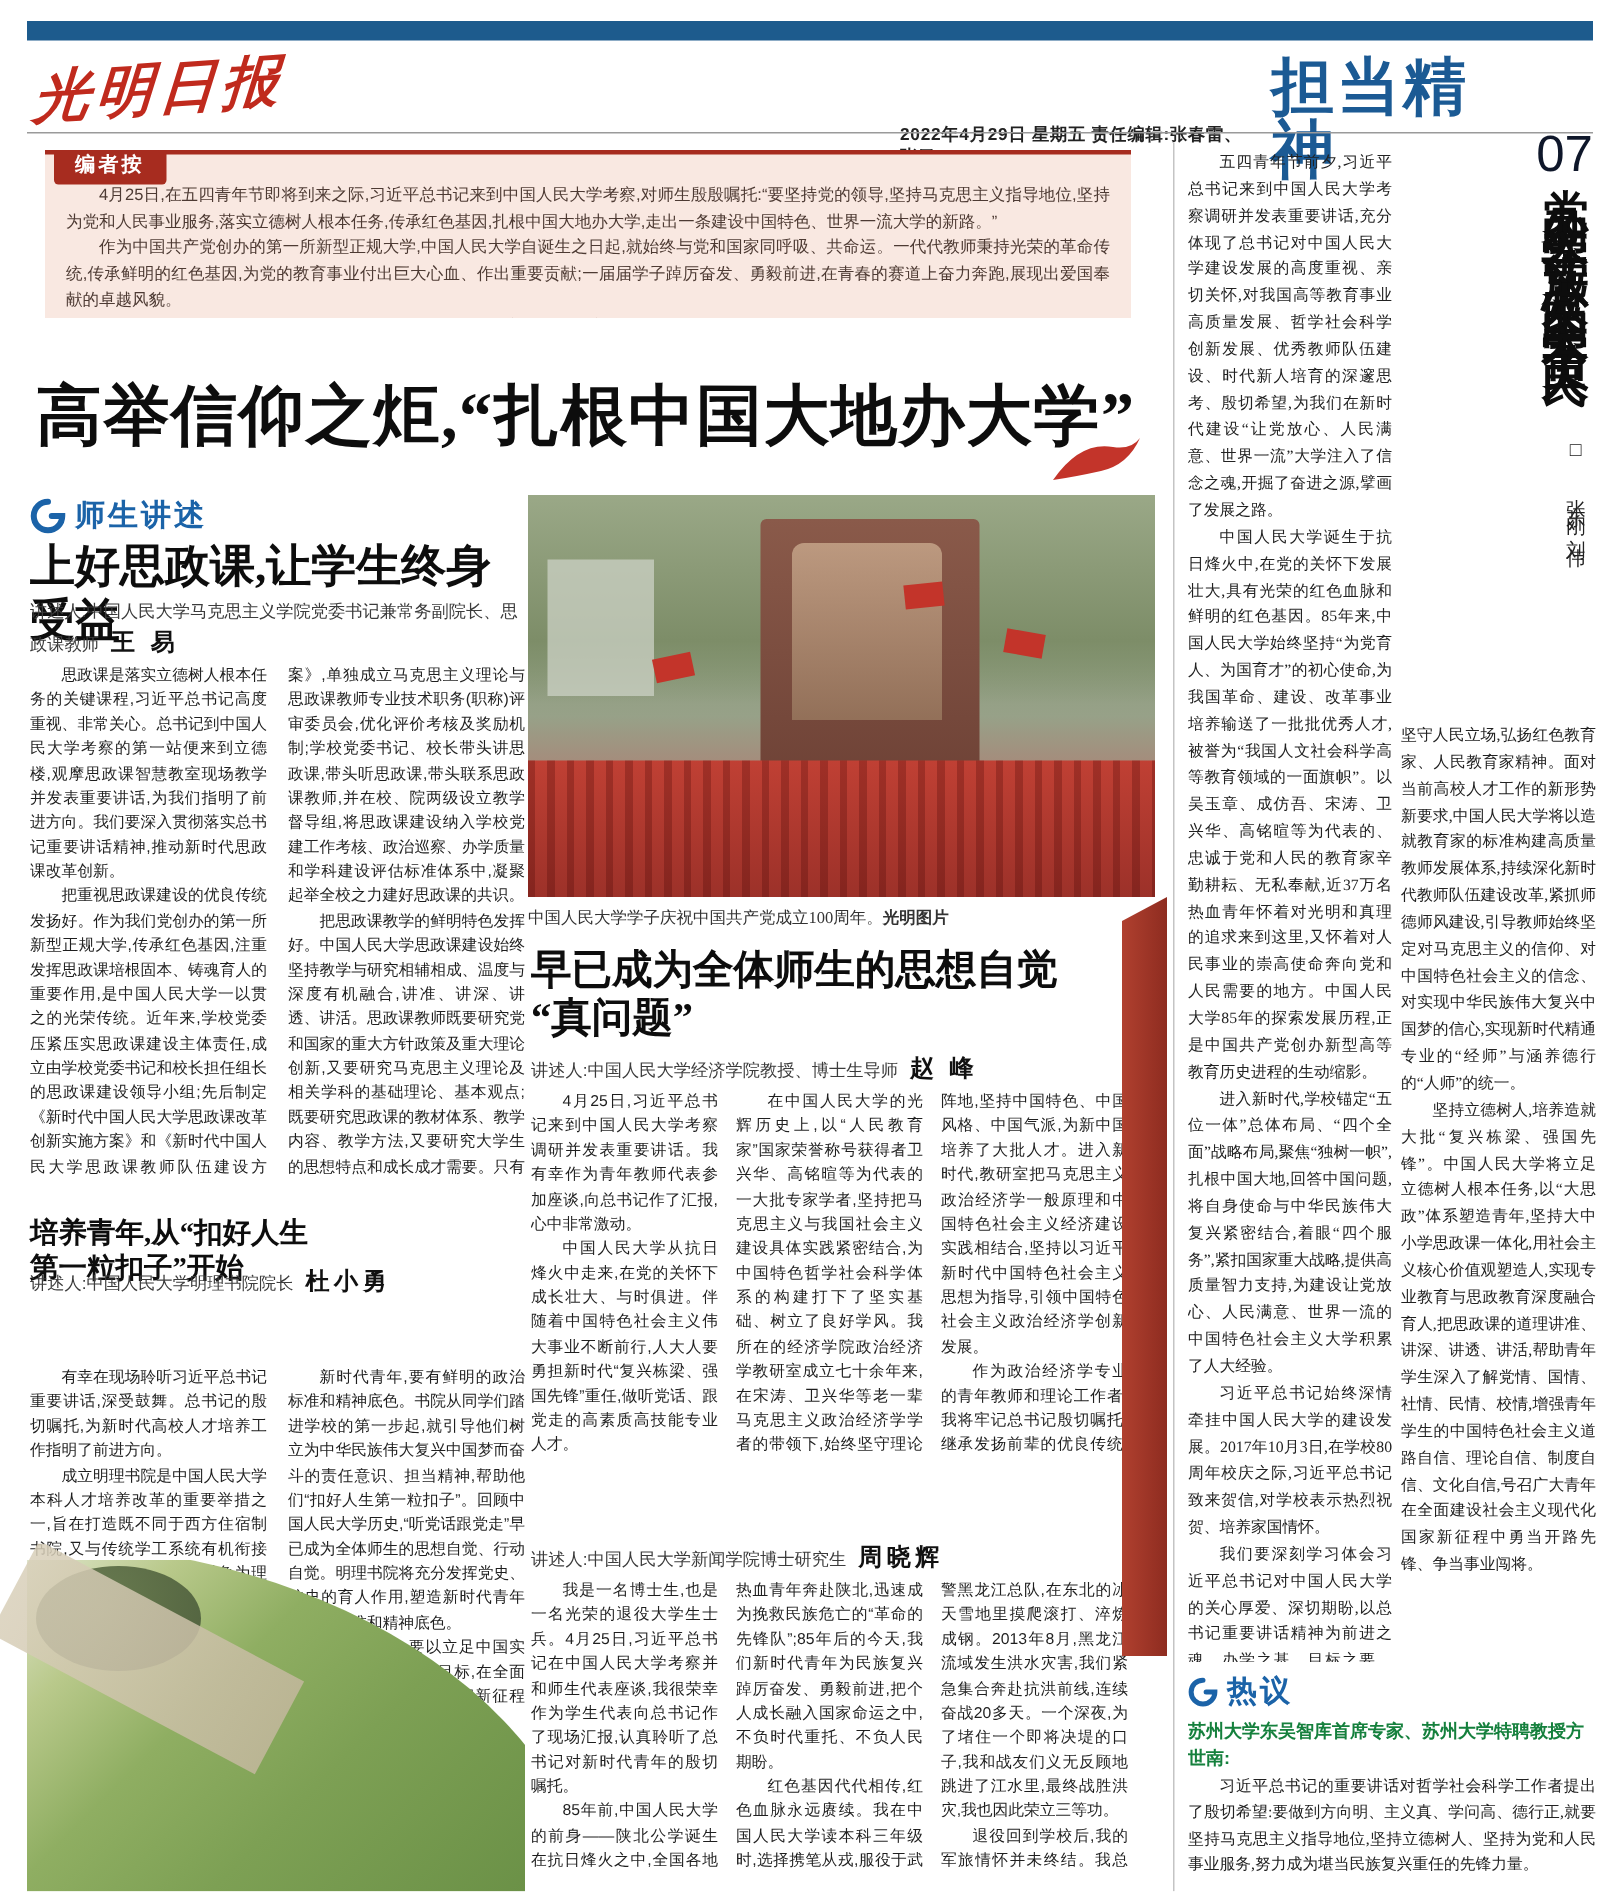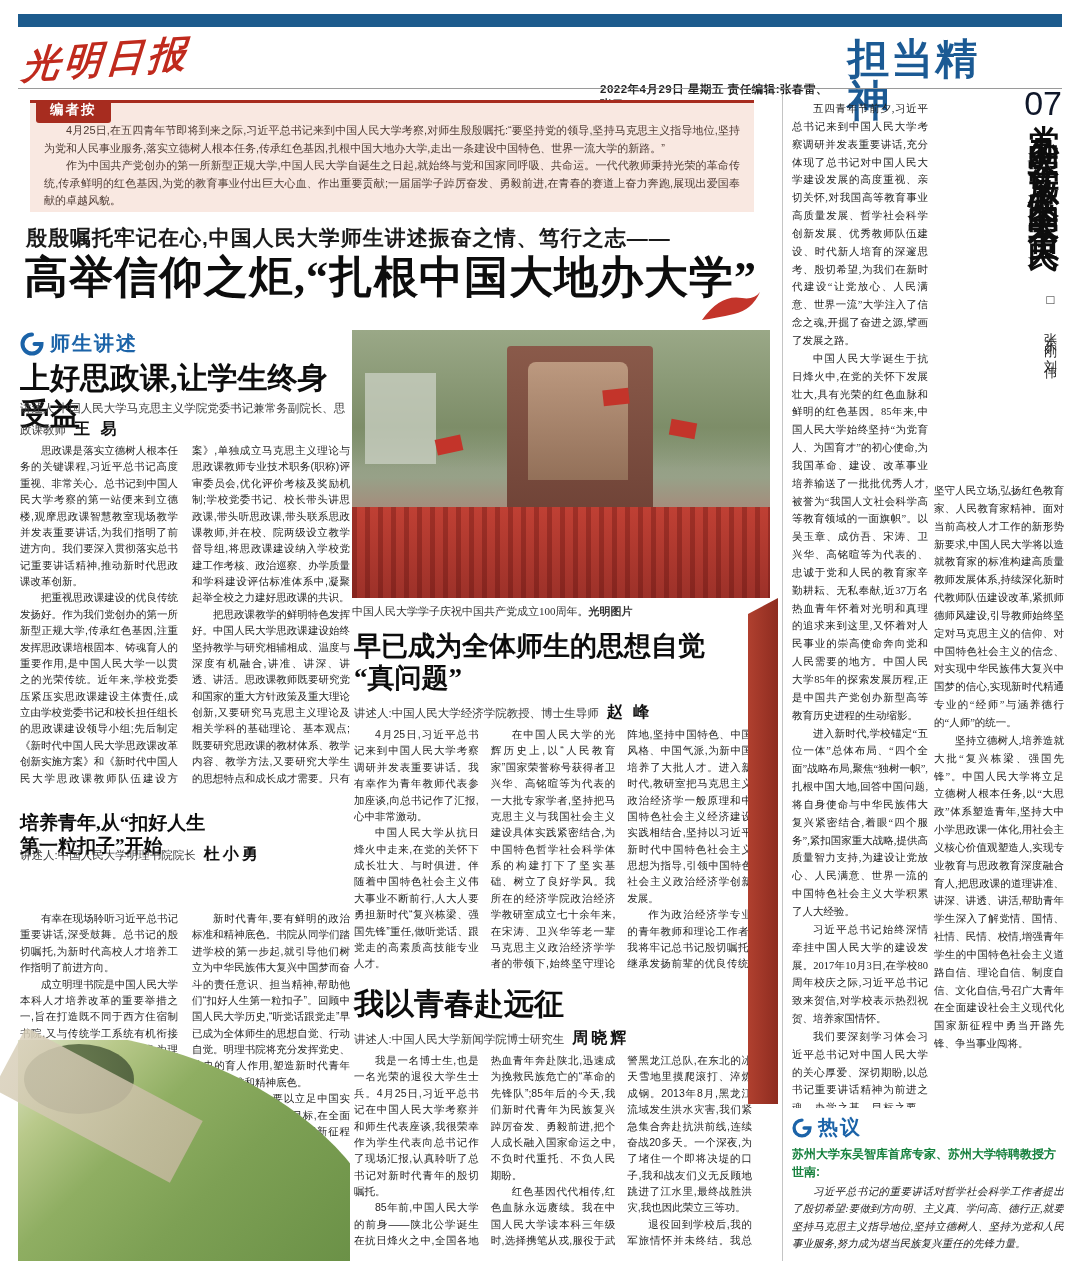--- a/index.html
+++ b/index.html
@@ -88,21 +88,21 @@
   .op-col1 { position:absolute; left:792px; top:100px; width:136px; height:1008px; overflow:hidden; }
   .op-head { position:absolute; left:934px; top:100px; width:130px; height:374px; writing-mode:vertical-rl; display:flex; }
   .vtitle { font-family:"Liberation Serif", serif; font-weight:900; font-size:31px; letter-spacing:7px; color:#0d0d0d; line-height:1.35; }
   .vbyline { font-family:"Liberation Serif", serif; font-size:13px; color:#222; letter-spacing:6px; padding-top:66px; line-height:2.2; }
   .op-col2 { position:absolute; left:934px; top:482px; width:130px; height:626px; overflow:hidden; }
   .op-col2 p:first-child { text-indent:0; }
 
   
   .hot { position:absolute; left:792px; top:1114px; width:272px; height:147px; overflow:hidden; }
   .hot-lead { font-size:12px; font-weight:bold; color:#15803d; line-height:1.5; margin-bottom:2px; }
-  .hot-body { font-family:"Liberation Serif", serif; font-size:10.5px; line-height:1.65; text-align:justify; color:#222; text-indent:2em;font-style:italic; }
+  .hot-body { font-family:"Liberation Serif", serif; font-size:10.5px; line-height:1.65; text-align:justify; color:#222; text-indent:2em; }
 </style>
 </head>
 <body>
 
 <div id="page">
 
   <div class="topbar"></div>
   <div class="masthead">光明日报</div>
   <div class="header-right">
     <span class="dateline">2022年4月29日 星期五  责任编辑:张春雷、张云</span>
@@ -114,21 +114,20 @@
   <div class="ednote">
     <div class="ednote-topline"></div>
     <div class="ednote-label">编者按</div>
     <div>
         <p>4月25日,在五四青年节即将到来之际,习近平总书记来到中国人民大学考察,对师生殷殷嘱托:“要坚持党的领导,坚持马克思主义指导地位,坚持为党和人民事业服务,落实立德树人根本任务,传承红色基因,扎根中国大地办大学,走出一条建设中国特色、世界一流大学的新路。”</p>
         <p>作为中国共产党创办的第一所新型正规大学,中国人民大学自诞生之日起,就始终与党和国家同呼吸、共命运。一代代教师秉持光荣的革命传统,传承鲜明的红色基因,为党的教育事业付出巨大心血、作出重要贡献;一届届学子踔厉奋发、勇毅前进,在青春的赛道上奋力奔跑,展现出爱国奉献的卓越风貌。</p>
         <p>面对总书记的深切期待与教导,中国人民大学将怎样为党育人、为国育才,更好落实立德树人根本任务?广大学生将如何青春向党、不负人民,努力成长为堪当民族复兴重任的时代新人?我们邀请师生代表畅谈心声,并请校领导讲述对总书记重要指示精神的深刻学习体会、贯彻落实计划。</p>
       </div>
   </div>
 
-  <div class="kicker">殷殷嘱托牢记在心,中国人民大学师生讲述振奋之情、笃行之志——</div>
   <div class="headline">高举信仰之炬,“扎根中国大地办大学”</div>
 
   <div class="badge badge-shisheng">
     <span>
       <svg width="24" height="24" viewBox="0 0 24 24">
           <path d="M12 2.5a9.5 9.5 0 1 0 9.5 9.5h-7" fill="none" stroke="#1b63a8" stroke-width="4" stroke-linecap="round"></path>
         </svg>
     </span>
     <span class="gname">师生讲述</span>
   </div>
@@ -188,21 +187,20 @@
   <div class="byline a3-byline">
     <span>讲述人:中国人民大学经济学院教授、博士生导师</span><span class="bname">赵 峰</span>
   </div>
   <div class="body-cols a3-body">
       <p>4月25日,习近平总书记来到中国人民大学考察调研并发表重要讲话。我有幸作为青年教师代表参加座谈,向总书记作了汇报,心中非常激动。</p>
       <p>中国人民大学从抗日烽火中走来,在党的关怀下成长壮大、与时俱进。伴随着中国特色社会主义伟大事业不断前行,人大人要勇担新时代“复兴栋梁、强国先锋”重任,做听党话、跟党走的高素质高技能专业人才。</p>
       <p>在中国人民大学的光辉历史上,以“人民教育家”国家荣誉称号获得者卫兴华、高铭暄等为代表的一大批专家学者,坚持把马克思主义与我国社会主义建设具体实践紧密结合,为中国特色哲学社会科学体系的构建打下了坚实基础、树立了良好学风。我所在的经济学院政治经济学教研室成立七十余年来,在宋涛、卫兴华等老一辈马克思主义政治经济学学者的带领下,始终坚守理论阵地,坚持中国特色、中国风格、中国气派,为新中国培养了大批人才。进入新时代,教研室把马克思主义政治经济学一般原理和中国特色社会主义经济建设实践相结合,坚持以习近平新时代中国特色社会主义思想为指导,引领中国特色社会主义政治经济学创新发展。</p>
       <p>作为政治经济学专业的青年教师和理论工作者,我将牢记总书记殷切嘱托,继承发扬前辈的优良传统,在教学中,力争做“经师”和“人师”的统一者,做到“严爱相济、润己泽人”,以学术积淀启迪学生智慧;善于提出中国特色哲学社会科学领域的“真问题”,交出彰显中国之路、中国之治、中国之理的“好答案”。</p>
     </div>
 
-  <div class="atitle a4-title">我以青春赴远征</div>
   <div class="byline a4-byline">
     <span>讲述人:中国人民大学新闻学院博士研究生</span><span class="bname">周晓辉</span>
   </div>
   <div class="body-cols a4-body">
       <p>我是一名博士生,也是一名光荣的退役大学生士兵。4月25日,习近平总书记在中国人民大学考察并和师生代表座谈,我很荣幸作为学生代表向总书记作了现场汇报,认真聆听了总书记对新时代青年的殷切嘱托。</p>
       <p>85年前,中国人民大学的前身——陕北公学诞生在抗日烽火之中,全国各地热血青年奔赴陕北,迅速成为挽救民族危亡的“革命的先锋队”;85年后的今天,我们新时代青年为民族复兴踔厉奋发、勇毅前进,把个人成长融入国家命运之中,不负时代重托、不负人民期盼。</p>
       <p>红色基因代代相传,红色血脉永远赓续。我在中国人民大学读本科三年级时,选择携笔从戎,服役于武警黑龙江总队,在东北的冰天雪地里摸爬滚打、淬炼成钢。2013年8月,黑龙江流域发生洪水灾害,我们紧急集合奔赴抗洪前线,连续奋战20多天。一个深夜,为了堵住一个即将决堤的口子,我和战友们义无反顾地跳进了江水里,最终战胜洪灾,我也因此荣立三等功。</p>
       <p>退役回到学校后,我的军旅情怀并未终结。我总在想,怎样让更多同辈人了解军营,告诉他们青春有“诗和远方”,还有家国与边关。于是,我运用所学的新闻传播专业知识创办了新媒体平台“一号哨位”,讲述军人故事、传播军旅文化。我还积极组织拥军爱军志愿活动,致力于新时代国防教育,继续在互联网上“站岗放哨”。现在,“一号哨位”已有1000多万名关注者,很多青年通过我们了解军营,了解军人,进而走进军营。</p>
     </div>
 

